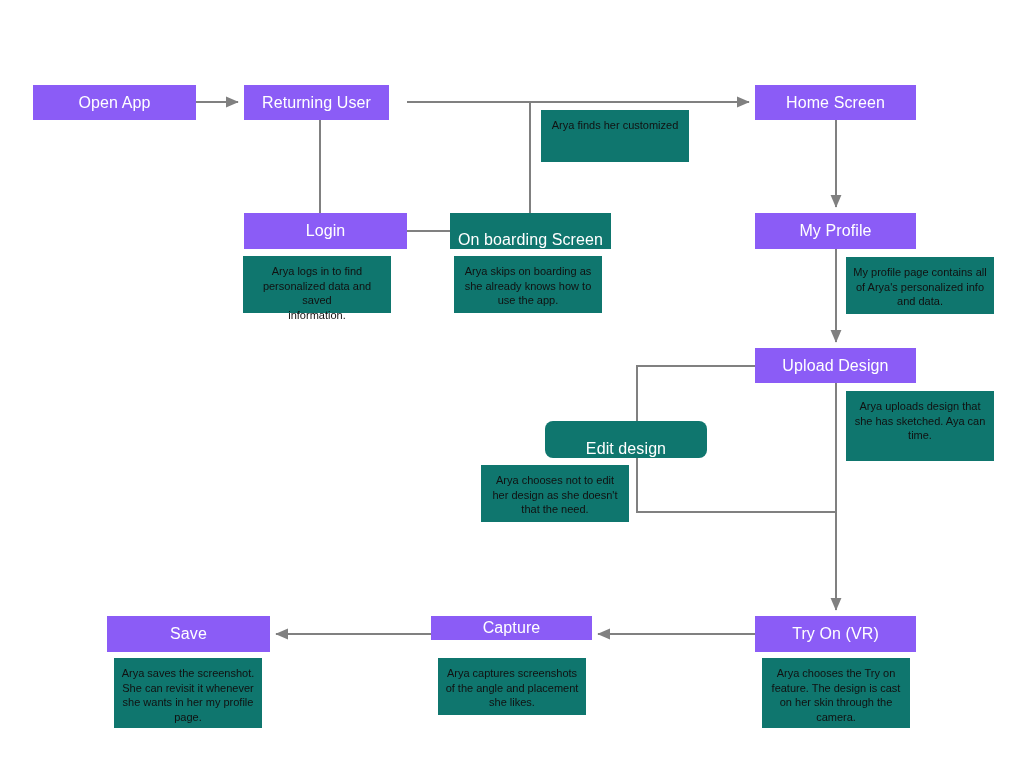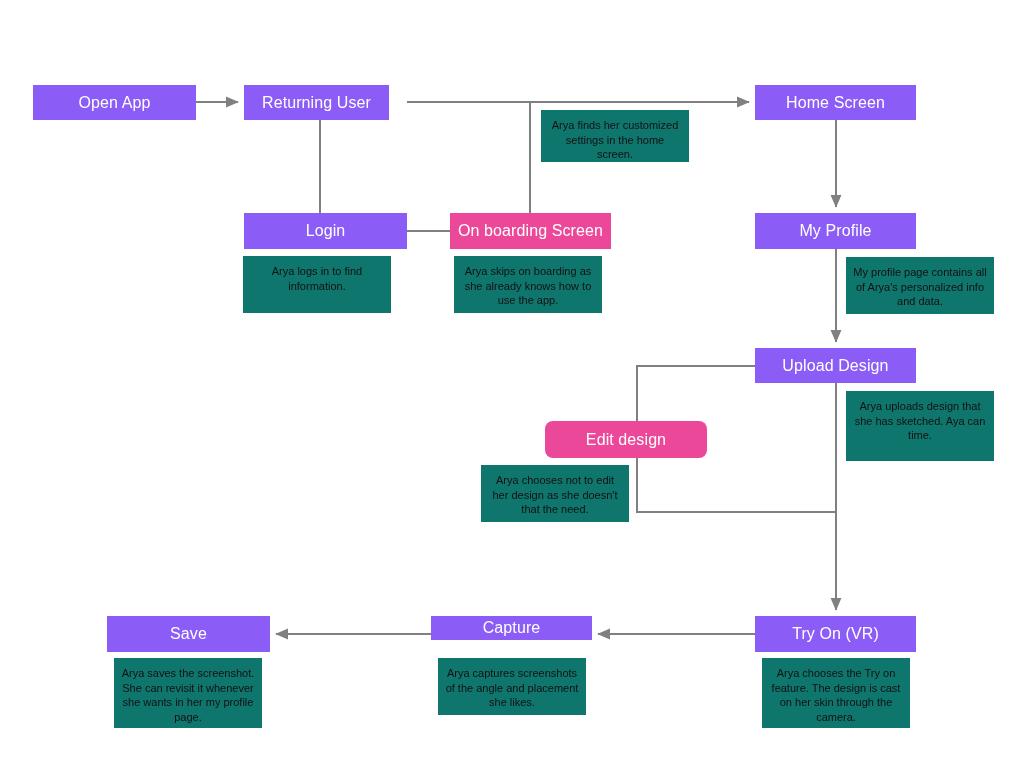--- a/index.html
+++ b/index.html
@@ -37,21 +37,22 @@
     font-weight: 400;
     letter-spacing: 0.1px;
     text-align: center;
     line-height: 1.1;
     z-index: 3;
   }
   .node.primary {
     background: #8b5cf6;
   }
   .node.muted {
-    background: #ec4899;
+    background: #0f766e;
+    align-items: flex-end;
   }
   .note {
     position: absolute;
     box-sizing: border-box;
     background: #0f766e;
     color: #111111;
     font-size: 11px;
     line-height: 1.32;
     text-align: center;
     padding: 8px 7px 9px 7px;
@@ -119,24 +120,24 @@
       <div class="node primary" style="left: 431px; top: 616px; width: 161px; height: 24px;">
         <span>Capture</span>
       </div>
       <div class="node primary" style="left: 755px; top: 616px; width: 161px; height: 36px;">
         <span>Try On (VR)</span>
       </div>
     </div>
   <div id="notes-layer">
       <div class="note" style="left: 541px; top: 110px; width: 148px; height: 52px;">
         <span>Arya finds her customized</span>
-        <span>settings in the home screen.</span>
       </div>
       <div class="note" style="left: 243px; top: 256px; width: 148px; height: 57px;">
         <span>Arya logs in to find</span>
+        <span>personalized data and saved</span>
         <span>information.</span>
       </div>
       <div class="note" style="left: 454px; top: 256px; width: 148px; height: 57px;">
         <span>Arya skips on boarding as</span>
         <span>she already knows how to</span>
         <span>use the app.</span>
       </div>
       <div class="note" style="left: 846px; top: 257px; width: 148px; height: 57px;">
         <span>My profile page contains all</span>
         <span>of Arya's personalized info</span>

